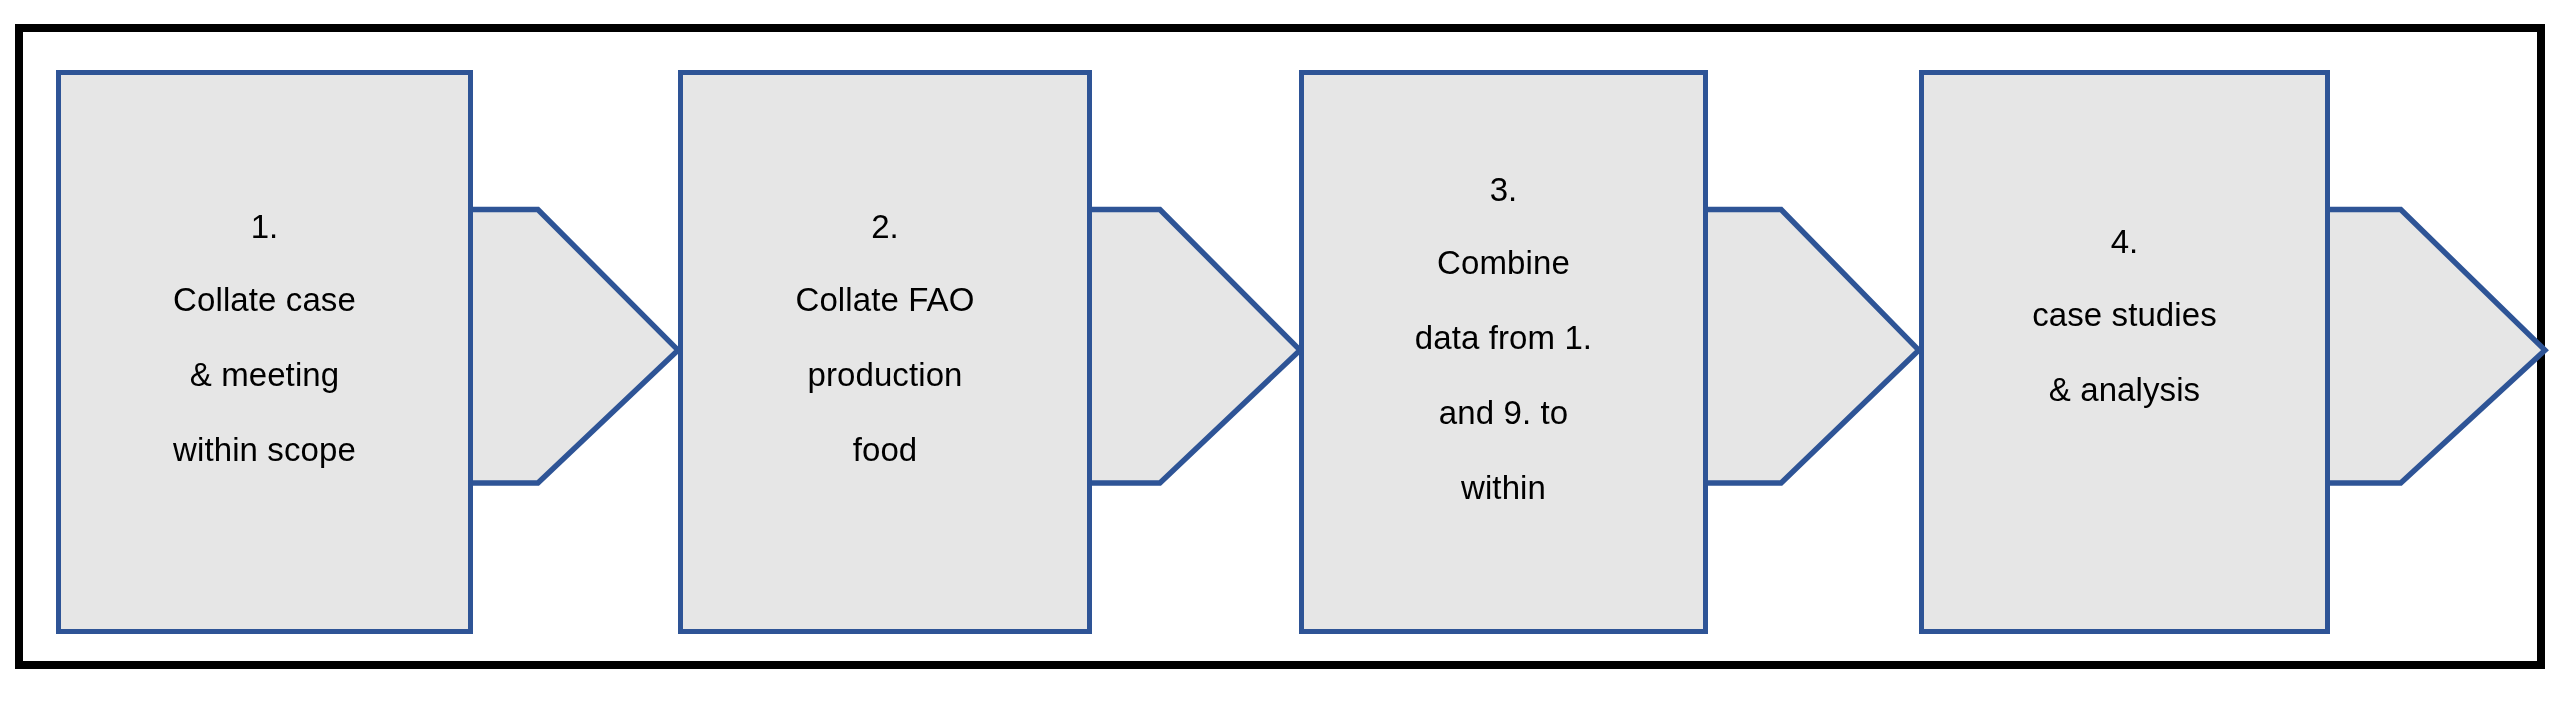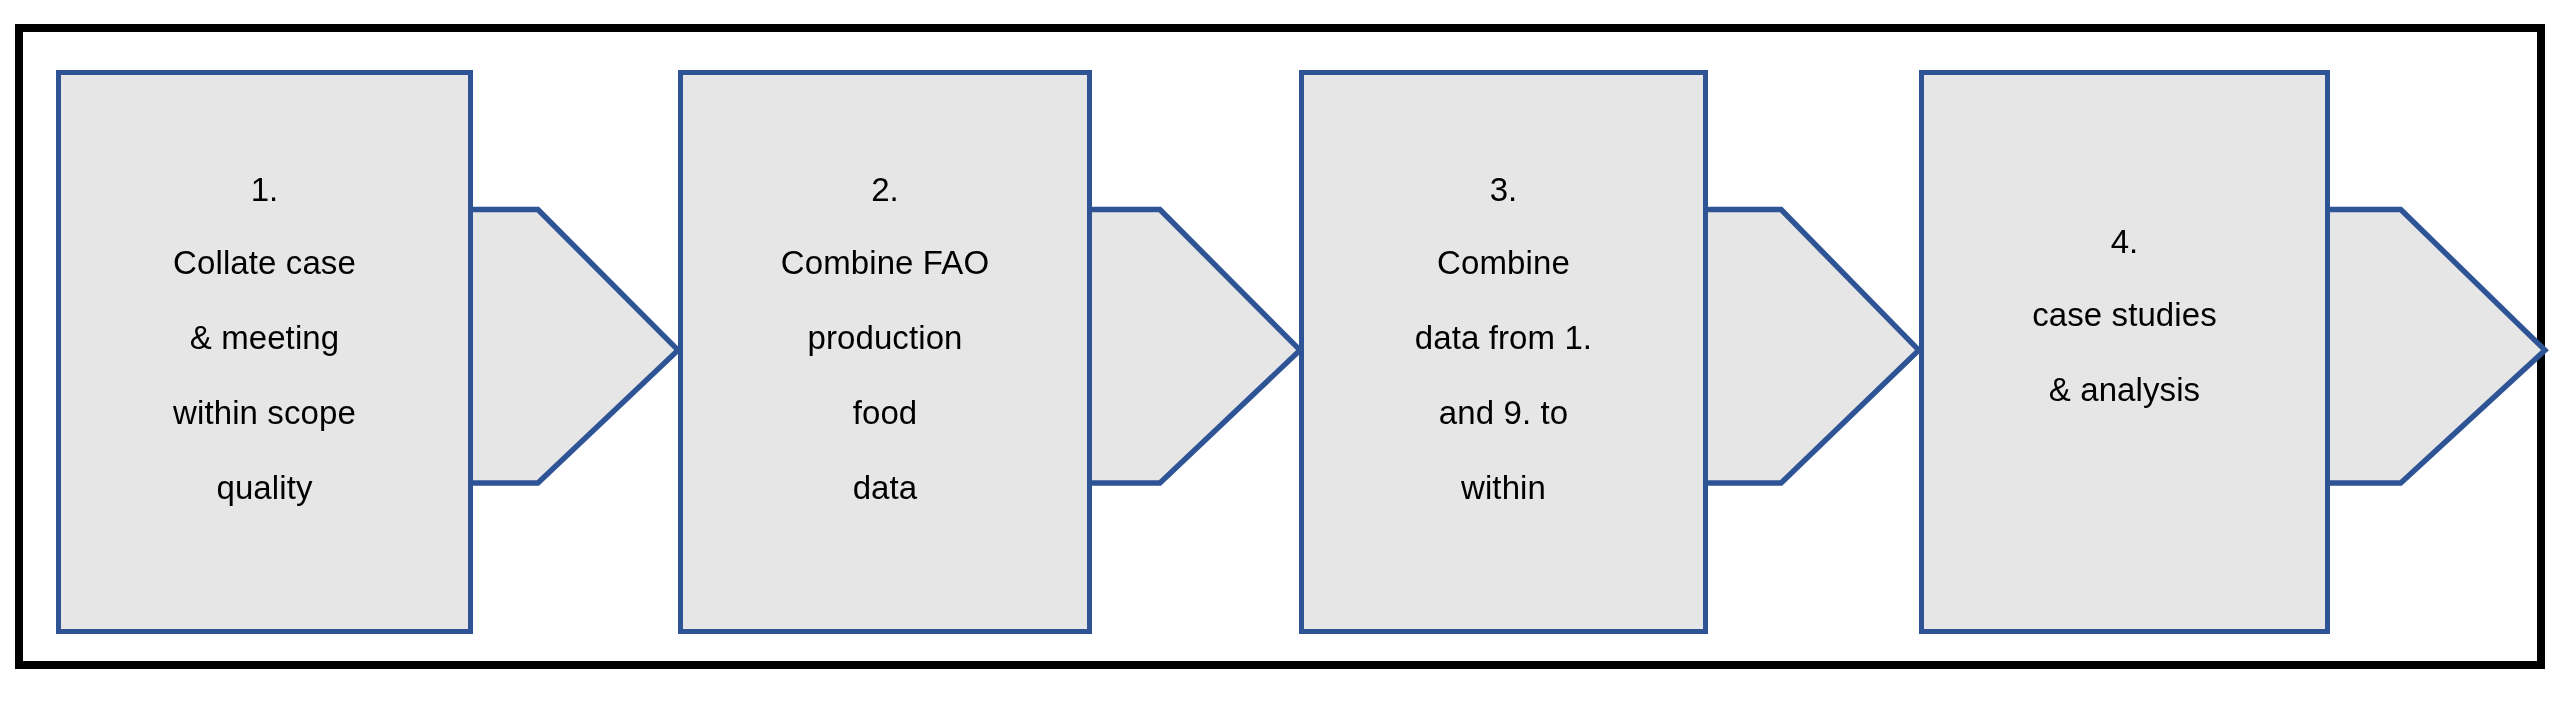--- a/index.html
+++ b/index.html
@@ -94,36 +94,34 @@
     <svg class="arrow-svg" width="622" height="564" viewBox="0 0 1030 934">
       <polygon points="345,231 798,231 798,684 1030,464 798,244 798,684 345,684" style="display:none"></polygon>
       <polygon points="345,231 798,231 798,231 1030,464 798,684 798,684 345,684" fill="#E6E6E6" stroke="#2E5496" stroke-width="9" stroke-linejoin="miter"></polygon>
     </svg>
     <div class="proc-box" style="left:0px; width:417px;">
       <div class="box-lines">
         <span class="box-line num">1.</span>
         <span class="box-line">Collate case</span>
         <span class="box-line">&amp; meeting</span>
         <span class="box-line">within scope</span>
-        <span class="box-line">quality</span>
       </div>
     </div>
   </div>
 
   <div class="stage" style="left:678px; width:622px;">
     <svg class="arrow-svg" width="622" height="564" viewBox="0 0 1030 934">
       <polygon points="345,231 798,231 798,231 1030,464 798,684 798,684 345,684" fill="#E6E6E6" stroke="#2E5496" stroke-width="9" stroke-linejoin="miter"></polygon>
     </svg>
     <div class="proc-box" style="left:0px; width:414px;">
       <div class="box-lines">
         <span class="box-line num">2.</span>
-        <span class="box-line">Combine FAO</span>
+        <span class="box-line">Collate FAO</span>
         <span class="box-line">production</span>
         <span class="box-line">food</span>
-        <span class="box-line">data</span>
       </div>
     </div>
   </div>
 
   <div class="stage" style="left:1299px; width:620px;">
     <svg class="arrow-svg" width="620" height="564" viewBox="0 0 1026 934">
       <polygon points="345,231 798,231 798,231 1026,464 798,684 798,684 345,684" fill="#E6E6E6" stroke="#2E5496" stroke-width="9" stroke-linejoin="miter"></polygon>
     </svg>
     <div class="proc-box" style="left:0px; width:409px;">
       <div class="box-lines">

